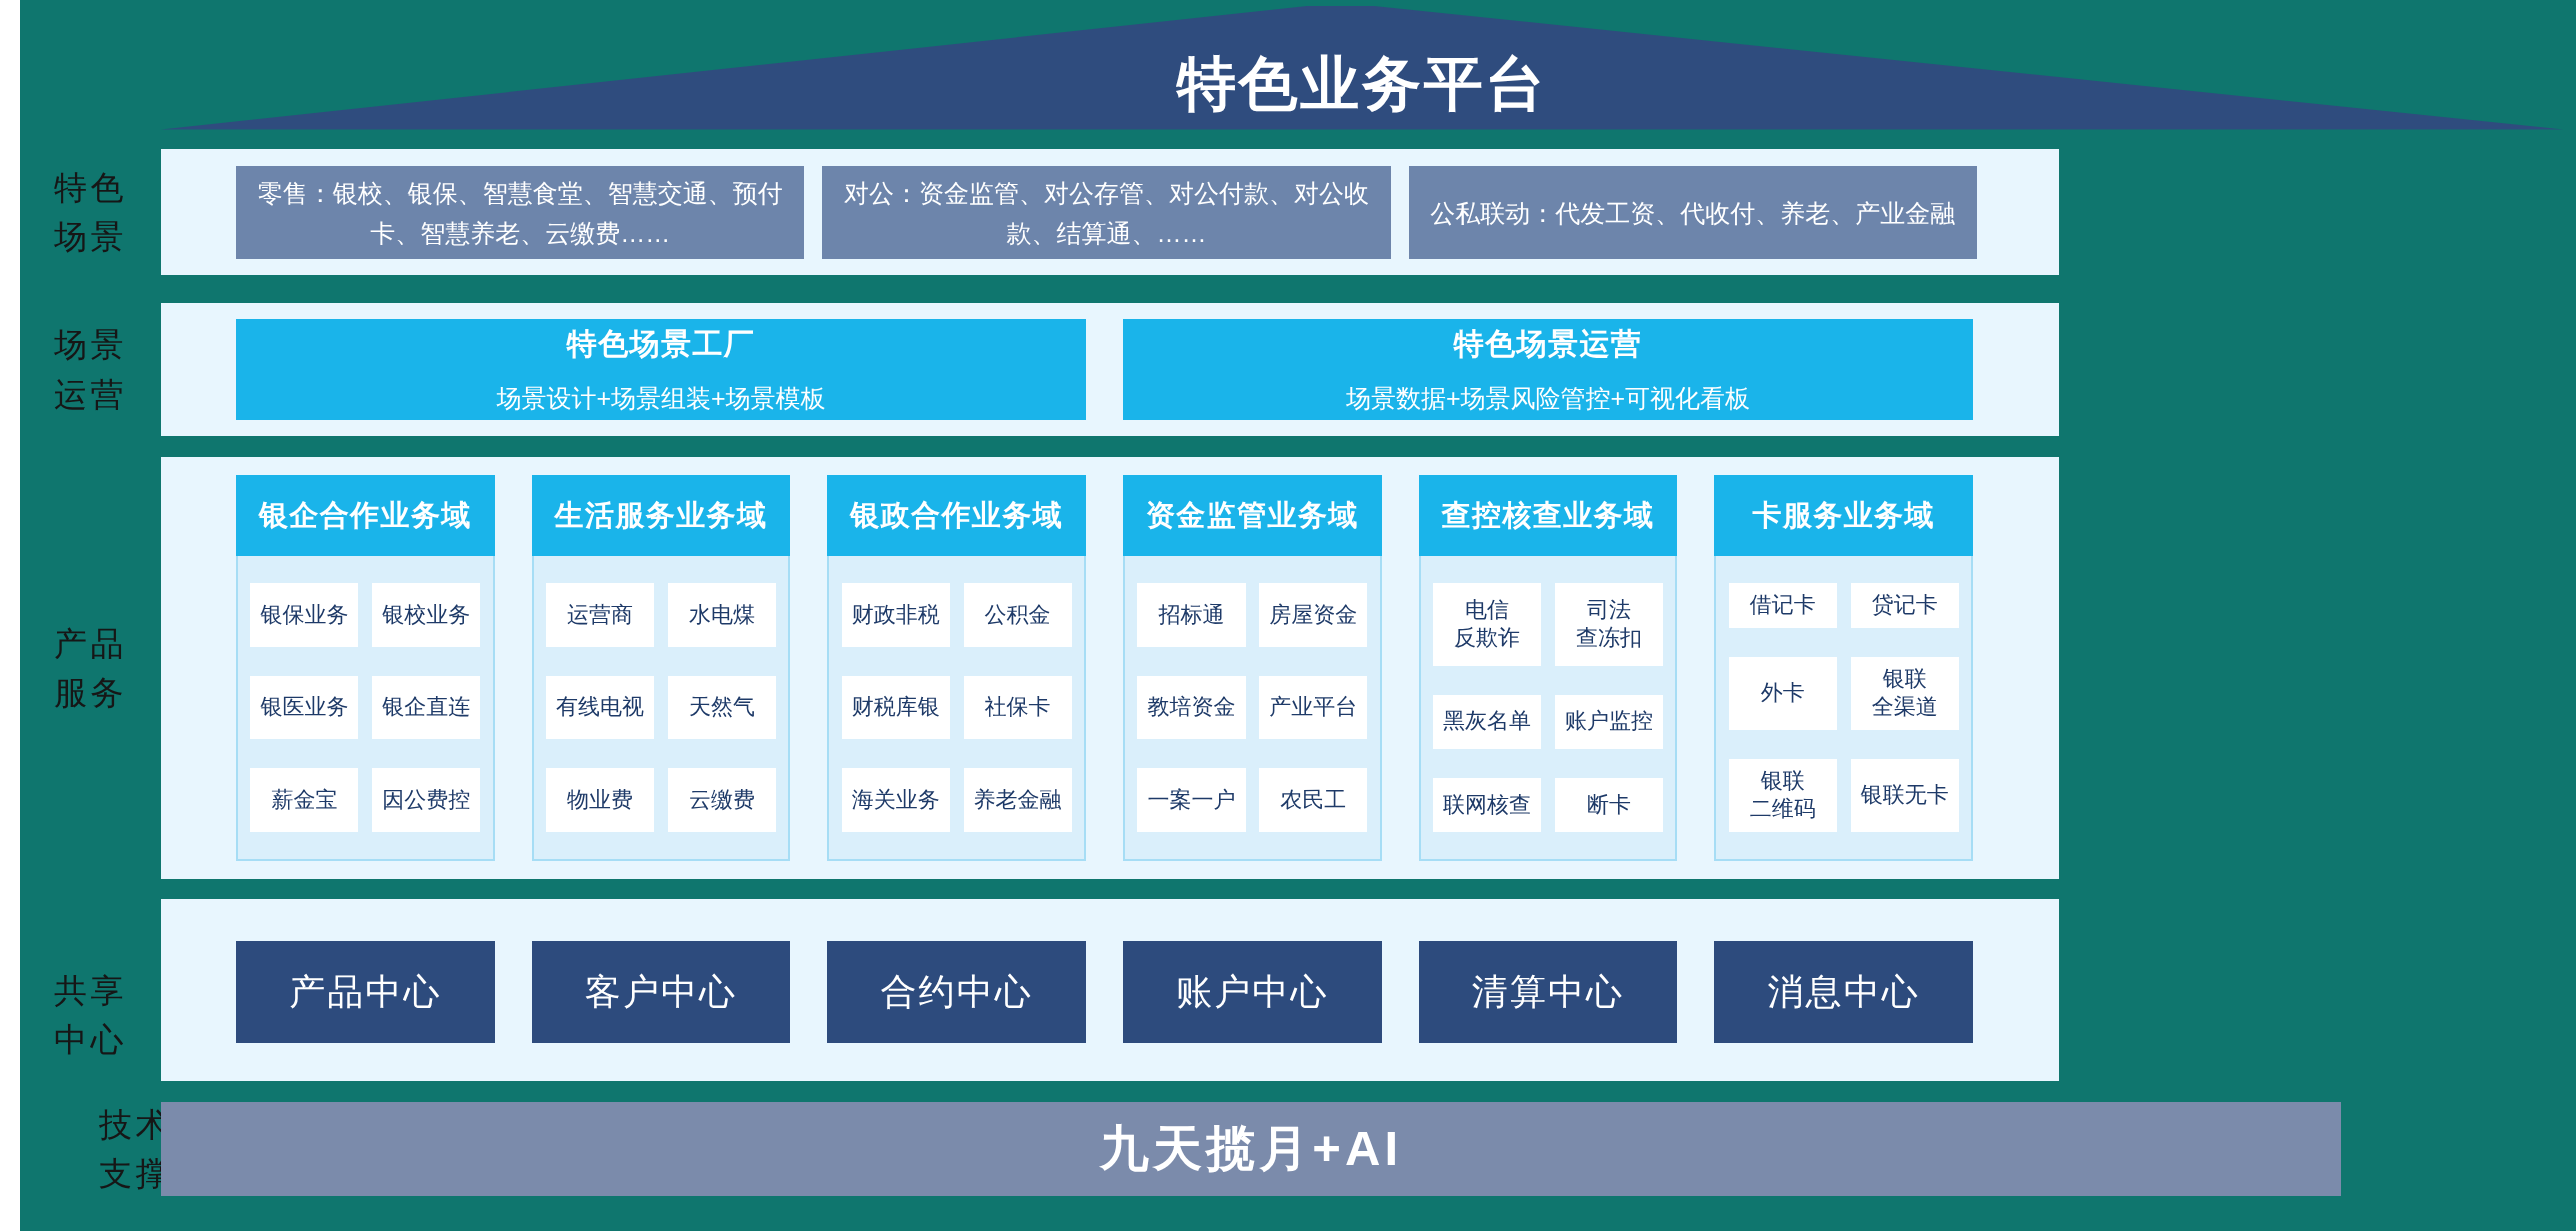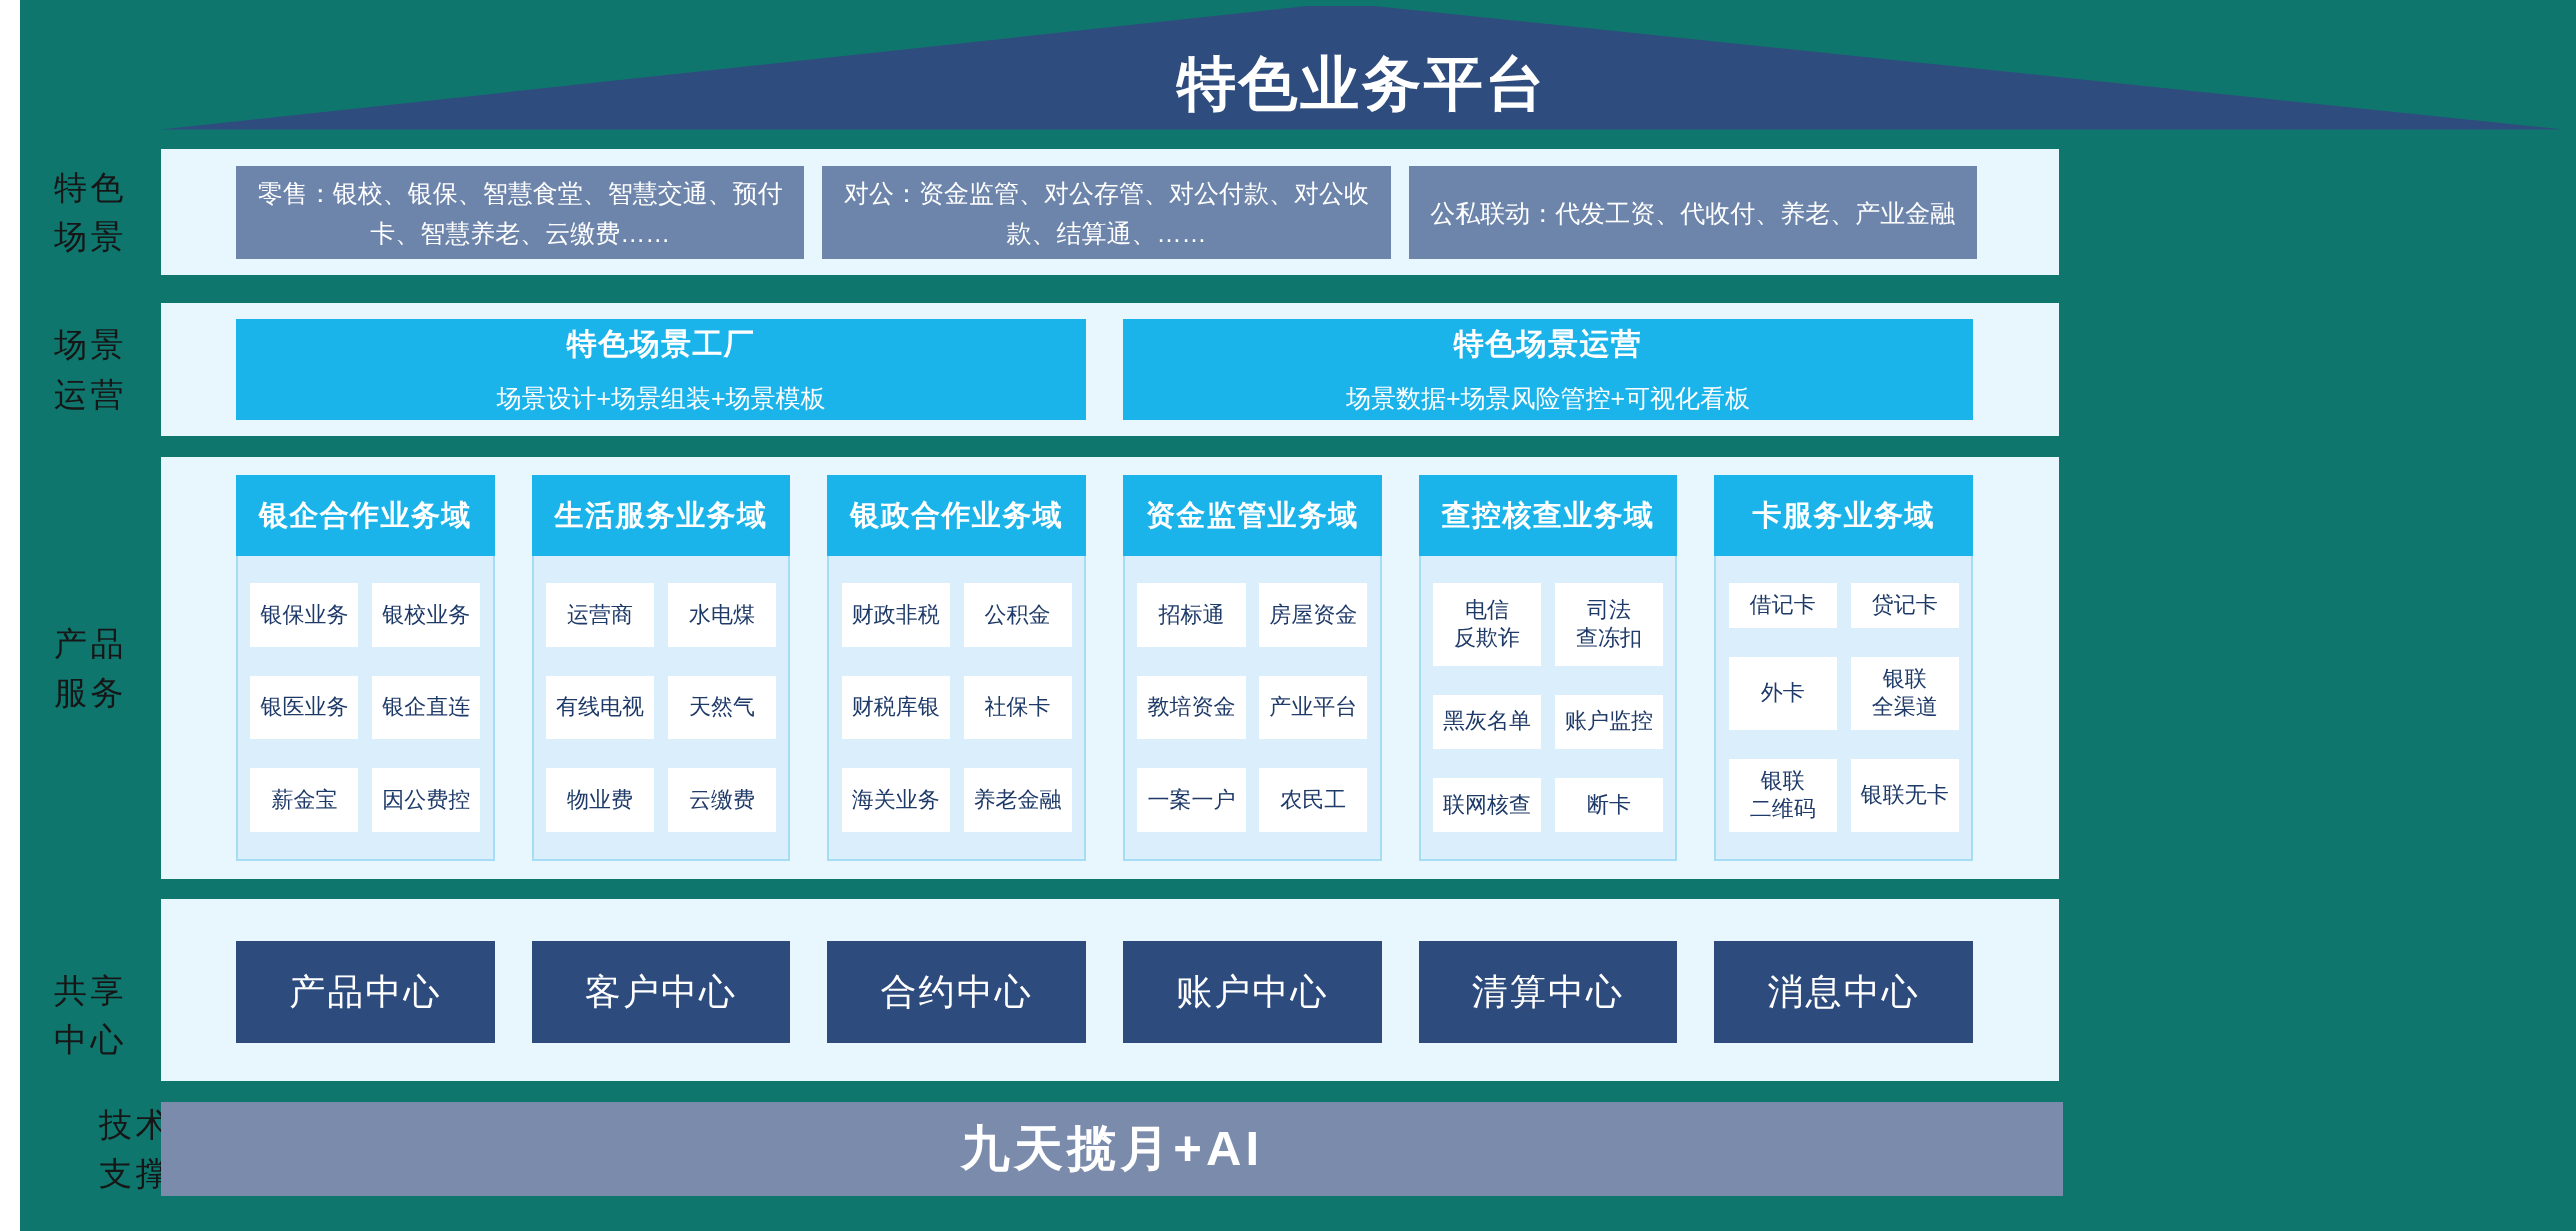--- a/index.html
+++ b/index.html
@@ -68,21 +68,21 @@
     white-space:pre-line;
   }
   
   .band-shared{top:899px;height:182px;padding:42px 86px 38px 75px;gap:37px;}
   .center-box{
     flex:1;background:#2d4b7d;color:#ffffff;font-size:36px;letter-spacing:2.1px;
     display:flex;align-items:center;justify-content:center;
   }
   
   .tech-band{
-    position:absolute;left:141px;top:1102px;width:1902px;height:94px;
+    position:absolute;left:141px;top:1102px;width:2180px;height:94px;
     background:#7b8bab;color:#ffffff;font-size:49px;font-weight:bold;letter-spacing:4.1px;
     display:flex;align-items:center;justify-content:center;
   }
 </style>
 </head>
 <body>
 
 <div class="canvas">
 
   <div class="roof"></div>

